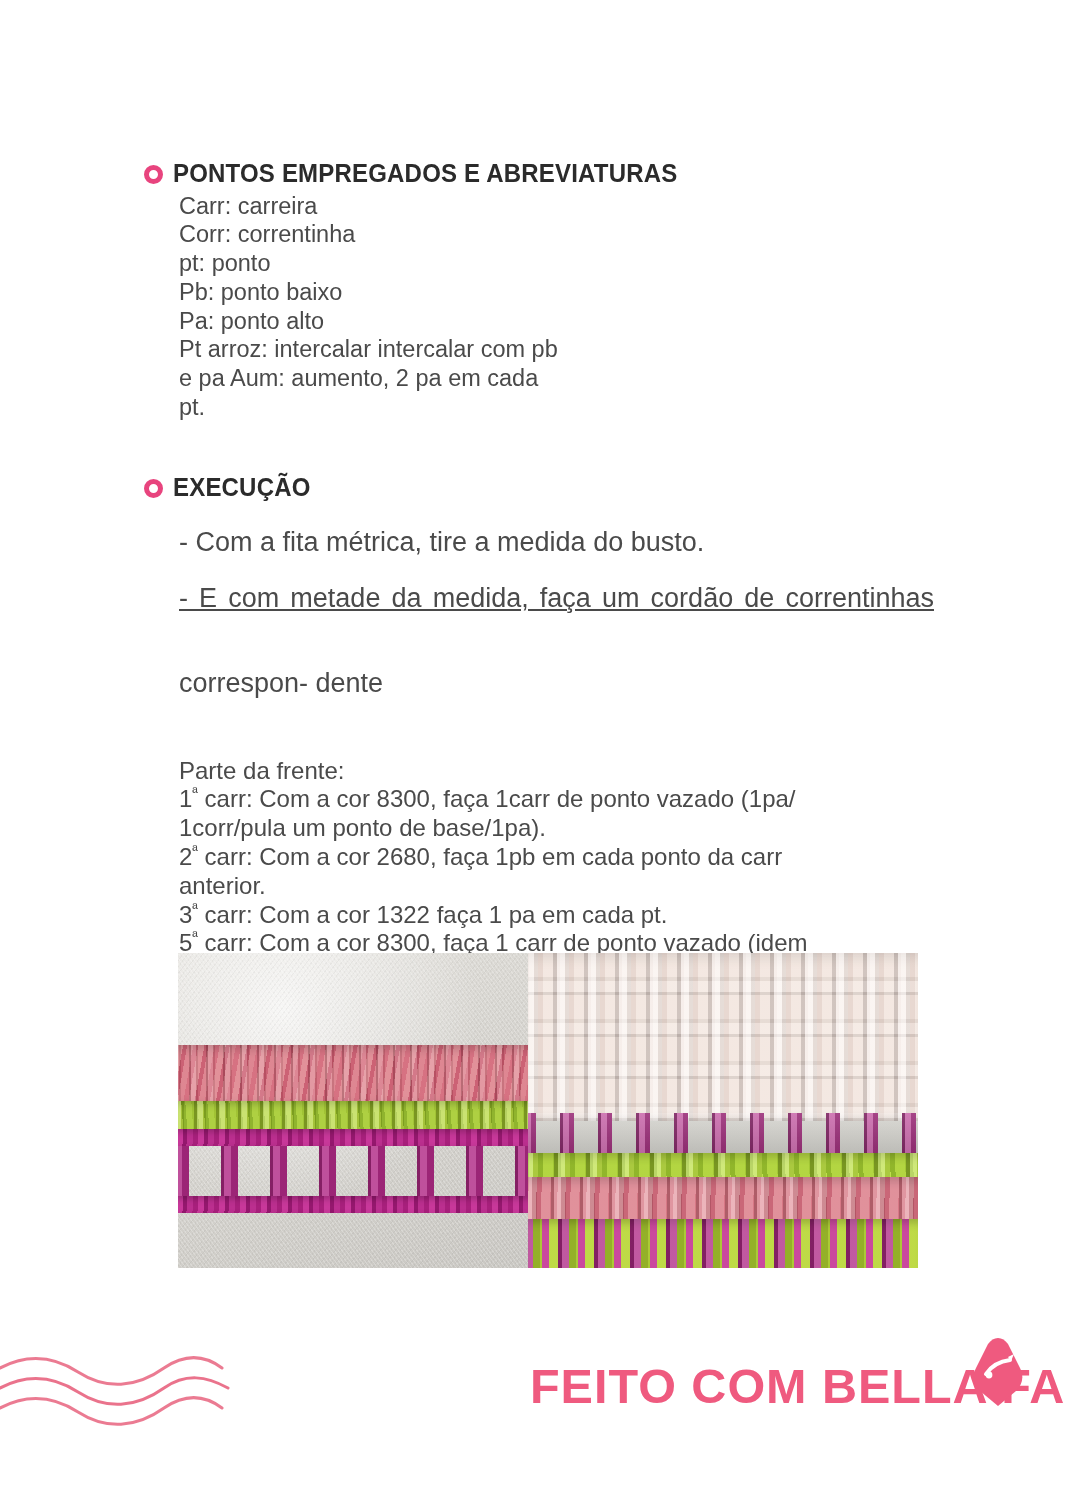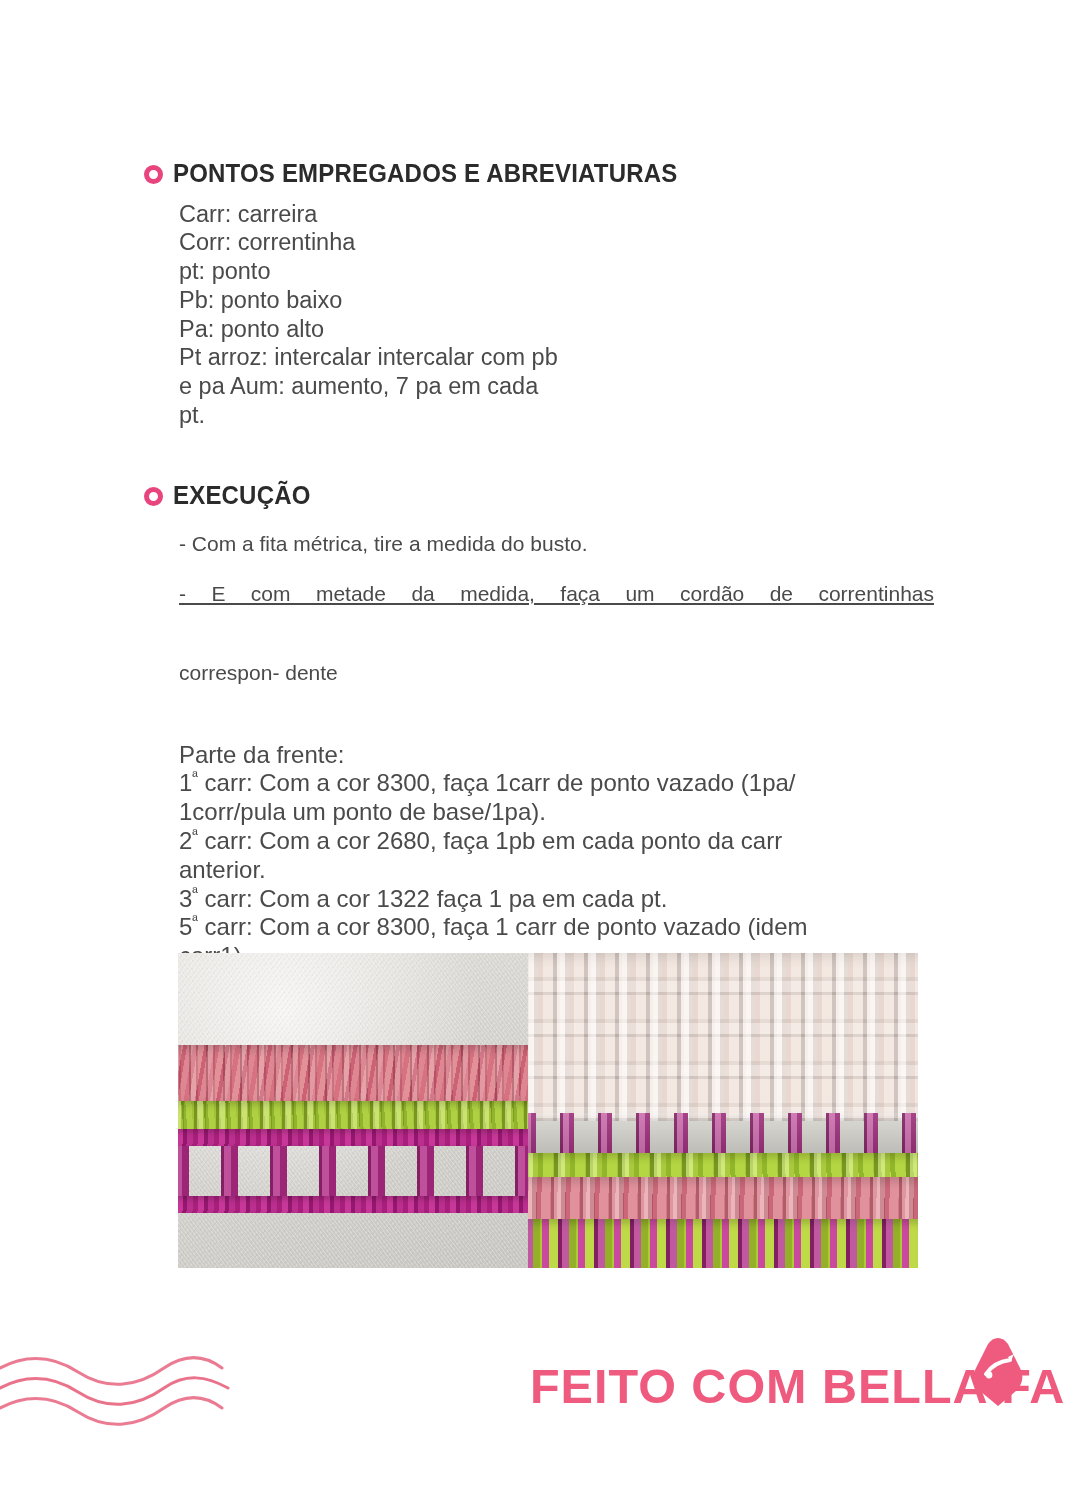--- a/index.html
+++ b/index.html
@@ -55,37 +55,37 @@
     letter-spacing: 0.2px;
     color: #2b2b2b;
     line-height: 1.1;
     transform: scaleX(0.96);
     transform-origin: left center;
     white-space: nowrap;
   }
 
   
   .body-block {
-    margin: 12px 0 0 35px;
+    margin: 4px 0 0 35px;
     color: #4a4a4a;
     font-size: 23.5px;
     line-height: 28.8px;
     font-family: "Liberation Sans", sans-serif;
   }
   .body-block p {
     margin: 0;
   }
 
   .spacer-lg { height: 52px; }
   .spacer-md { height: 32px; }
 
   .exec-lines {
     margin-left: 35px;
     color: #4a4a4a;
-    font-size: 21px;
+    font-size: 27px;
     line-height: 28.8px;
   }
   .exec-lines .line-just {
     text-align: justify;
     text-decoration: underline;
   }
   .exec-lines .line-just::after {
     content: "";
     display: inline-block;
     width: 100%;
@@ -329,21 +329,21 @@
       <span class="section-title">PONTOS EMPREGADOS E ABREVIATURAS</span>
     </div>
 
     <div class="body-block">
       <p>Carr: carreira</p>
       <p>Corr: correntinha</p>
       <p>pt: ponto</p>
       <p>Pb: ponto baixo</p>
       <p>Pa: ponto alto</p>
       <p>Pt arroz: intercalar intercalar com pb</p>
-      <p class="line-just">e pa Aum: aumento, 7 pa em cada</p>
+      <p class="line-just">e pa Aum: aumento, 2 pa em cada</p>
       <p>pt.</p>
     </div>
 
     <div class="spacer-lg"></div>
 
     <div class="section-head">
       <span class="ring-bullet"></span>
       <span class="section-title">EXECUÇÃO</span>
     </div>
 

